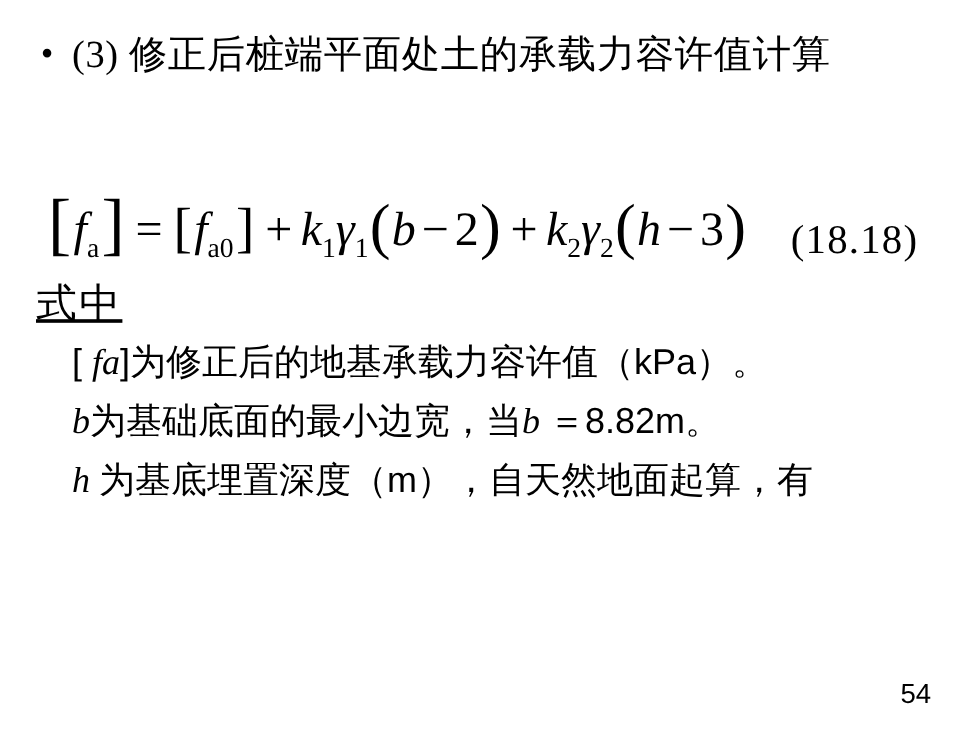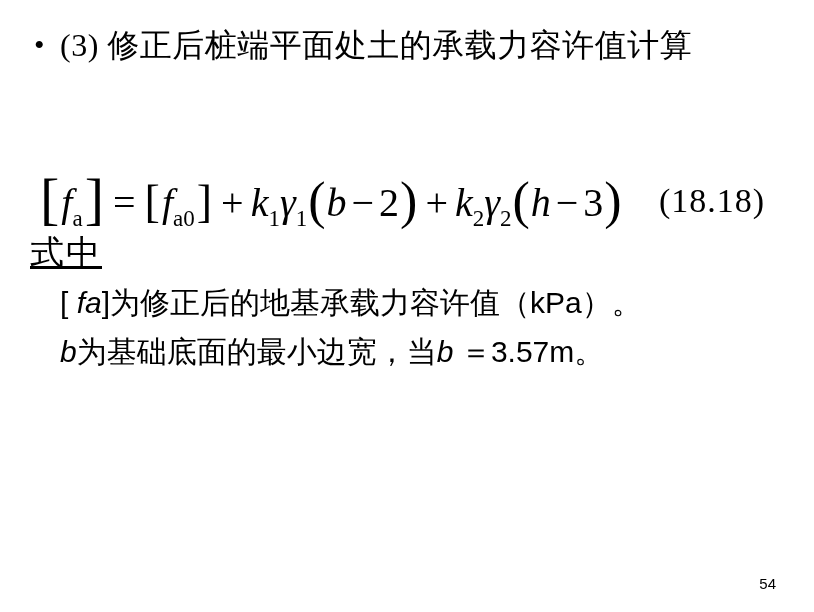--- a/index.html
+++ b/index.html
@@ -35,21 +35,21 @@
     width: 702px;
     font-size: 32px;
     line-height: 46px;
     letter-spacing: 0.5px;
   }
 
   
   .formula {
     position: absolute;
     left: 38px;
-    top: 162px;
+    top: 150px;
     height: 70px;
     font-size: 40px;
     line-height: 70px;
     white-space: nowrap;
   }
   .formula .var { font-style: italic; }
   .formula sub {
     font-size: 23px;
     line-height: 0;
     vertical-align: -10px;
@@ -118,31 +118,31 @@
     line-height: 44px;
     margin-bottom: 5px;
     white-space: nowrap;
   }
   .def-line.wrap2 { margin-bottom: 0; }
   .latin {
     font-family: "Liberation Sans", "DejaVu Sans", sans-serif;
     font-style: normal;
   }
   .lvar {
-    font-family: Liberation Sans, sans-serif;
+    font-family: Liberation Serif, serif;
     font-style: italic;
   }
 
   
   .page-number {
     position: absolute;
     right: 38px;
     bottom: 20px;
     font-family: "Liberation Sans", "DejaVu Sans", sans-serif;
-    font-size: 15px;
+    font-size: 23px;
   }
 </style>
 </head>
 <body>
 
 <div class="slide">
 
   <div class="title-row">
     <span class="bullet">•</span>
     <div class="title-text">(3) 修正后桩端平面处土的承载力容许值计算</div>
@@ -155,22 +155,25 @@
 
   <div class="where-label">式中</div>
 
   <div class="definitions">
 
     <div class="def-line">
       <span class="latin">[ </span><span class="lvar">fa</span><span class="latin">]</span><span>为修正后的地基承载力容许值（</span><span class="latin">kPa</span><span>）。</span>
     </div>
 
     <div class="def-line">
-      <span class="lvar">b</span><span>为基础底面的最小边宽，当</span><span class="lvar">b</span><span> ＝</span><span class="latin">3.57m</span><span>。</span>
+      <span class="lvar">b</span><span>为基础底面的最小边宽，当</span><span class="lvar">b</span><span> ＝</span><span class="latin">8.82m</span><span>。</span>
     </div>
 
+    <div class="def-line wrap2">
+      <span class="lvar">h</span><span> 为基底埋置深度（</span><span class="latin">m</span><span>），自天然地面起算，有</span>
+    </div>
 
 
   </div>
 
   <div class="page-number">54</div>
 
 </div>
 
 </body></html>

